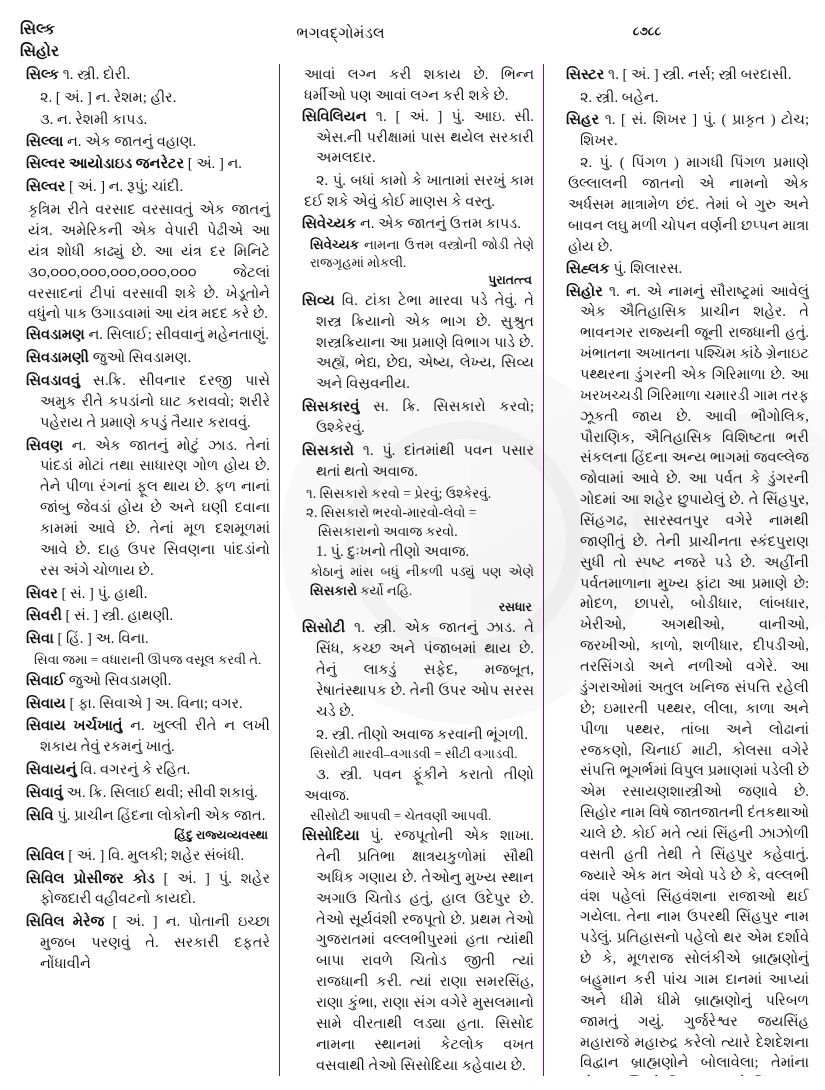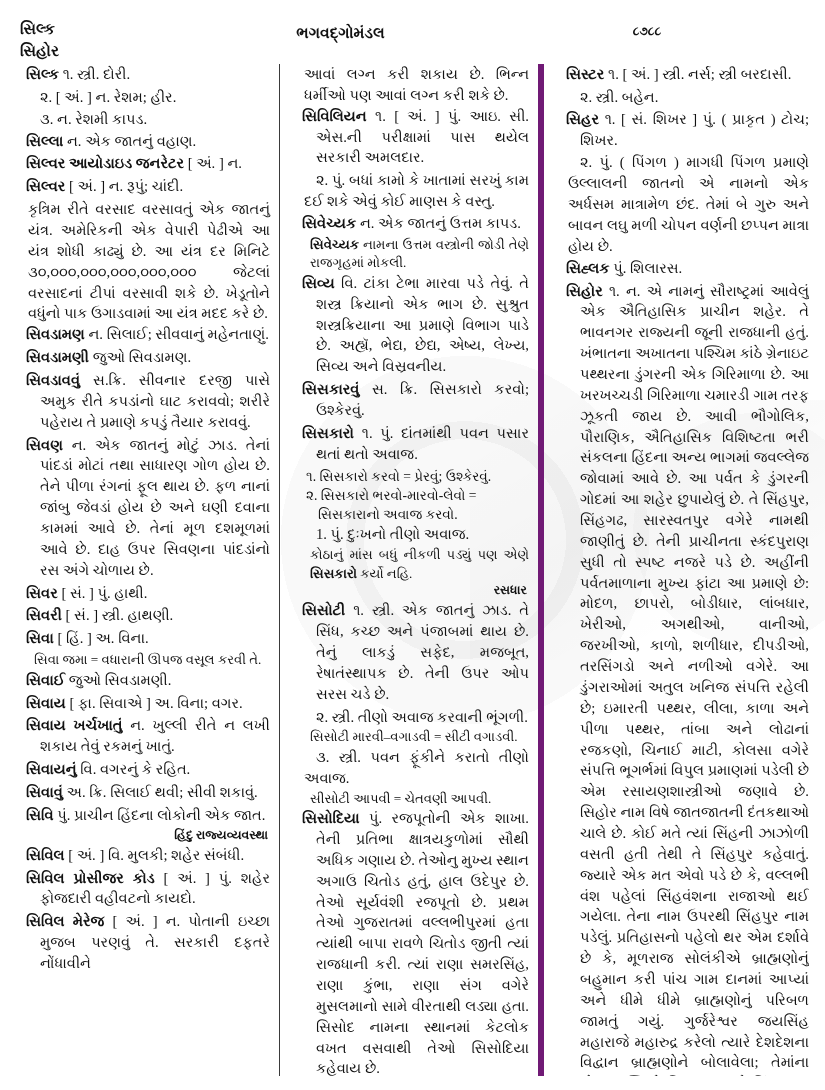--- a/index.html
+++ b/index.html
@@ -74,21 +74,21 @@
     font-size: 15.5px;
     line-height: 1.45;
   }
   .rh-left div { white-space: nowrap; }
   .rh-center {
     position: absolute;
     left: 0;
     right: 0;
     top: 6px;
     text-align: center;
-    font-weight: bold;
+    font-weight: normal;
     font-size: 15.5px;
   }
   .rh-right {
     position: absolute;
     right: 6px;
     top: 6px;
     font-weight: bold;
     font-size: 12px;
   }
 
@@ -103,21 +103,21 @@
     width: 265px;
     box-sizing: border-box;
     overflow: hidden;
     position: relative;
   }
   .col.c1 { padding-right: 9px; }
   .col.c2 {
     padding-left: 10px;
     padding-right: 9px;
     border-left: 1px solid #3a3a3a;
-    border-right: 6px solid #701a75;
+    border-right: 1px solid #701a75;
   }
   .col.c3 { padding-left: 10px; }
 
   
   .entry {
     margin: 0 0 2px 12px;
     font-size: 14.6px;
     line-height: 1.43;
     text-align: justify;
     text-justify: inter-word;
@@ -211,20 +211,21 @@
         <p class="entry"><span class="hw">સિવિલ</span><span> [ અં. ] વિ. મુલકી; શહેર સંબંધી.</span></p>
         <p class="entry"><span class="hw">સિવિલ પ્રોસીજર કોડ</span><span> [ અં. ] પું. શહેર ફોજદારી વહીવટનો કાયદો.</span></p>
         <p class="entry"><span class="hw">સિવિલ મેરેજ</span><span> [ અં. ] ન. પોતાની ઇચ્છા મુજબ પરણવું તે. સરકારી દફતરે નોંધાવીને</span></p>
       </div>
     <div class="col c2">
         <p class="cont">આવાં લગ્ન કરી શકાય છે. ભિન્ન ધર્મીઓ પણ આવાં લગ્ન કરી શકે છે.</p>
         <p class="entry"><span class="hw">સિવિલિયન</span><span> ૧. [ અં. ] પું. આઇ. સી. એસ.ની પરીક્ષામાં પાસ થયેલ સરકારી અમલદાર.</span></p>
         <p class="sense">૨. પું. બધાં કામો કે ખાતામાં સરખું કામ દઈ શકે એવું કોઈ માણસ કે વસ્તુ.</p>
         <p class="entry"><span class="hw">સિવેચ્યક</span><span> ન. એક જાતનું ઉત્તમ કાપડ.</span></p>
         <p class="quote"><b>સિવેચ્યક</b> નામના ઉત્તમ વસ્ત્રોની જોડી તેણે રાજગૃહમાં મોકલી.</p>
+        <p class="cite">પુરાતત્ત્વ</p>
         <p class="entry"><span class="hw">સિવ્ય</span><span> વિ. ટાંકા ટેભા મારવા પડે તેવું. તે શસ્ત્ર ક્રિયાનો એક ભાગ છે. સુશ્રુત શસ્ત્રક્રિયાના આ પ્રમાણે વિભાગ પાડે છે. અહ્યૅ, ભેદ્ય, છેદ્ય, એષ્ય, લેખ્ય, સિવ્ય અને વિસ્રવનીય.</span></p>
         <p class="entry"><span class="hw">સિસકારવું</span><span> સ. ક્રિ. સિસકારો કરવો; ઉશ્કેરવું.</span></p>
         <p class="entry"><span class="hw">સિસકારો</span><span> ૧. પું. દાંતમાંથી પવન પસાર થતાં થતો અવાજ.</span></p>
         <p class="subsense">૧. સિસકારો કરવો = પ્રેરવું; ઉશ્કેરવું.</p>
         <p class="subsense">૨. સિસકારો ભરવો-મારવો-લેવો = સિસકારાનો અવાજ કરવો.</p>
         <p class="sense">1. પું. દુઃખનો તીણો અવાજ.</p>
         <p class="quote">કોઠાનું માંસ બધું નીકળી પડ્યું પણ એણે <b>સિસકારો</b> કર્યો નહિ.</p>
         <p class="cite">રસધાર</p>
         <p class="entry"><span class="hw">સિસોટી</span><span> ૧. સ્ત્રી. એક જાતનું ઝાડ. તે સિંધ, કચ્છ અને પંજાબમાં થાય છે. તેનું લાકડું સફેદ, મજબૂત, રેષાતંસ્થાપક છે. તેની ઉપર ઓપ સરસ ચડે છે.</span></p>
         <p class="sense">૨. સ્ત્રી. તીણો અવાજ કરવાની ભૂંગળી.</p>

